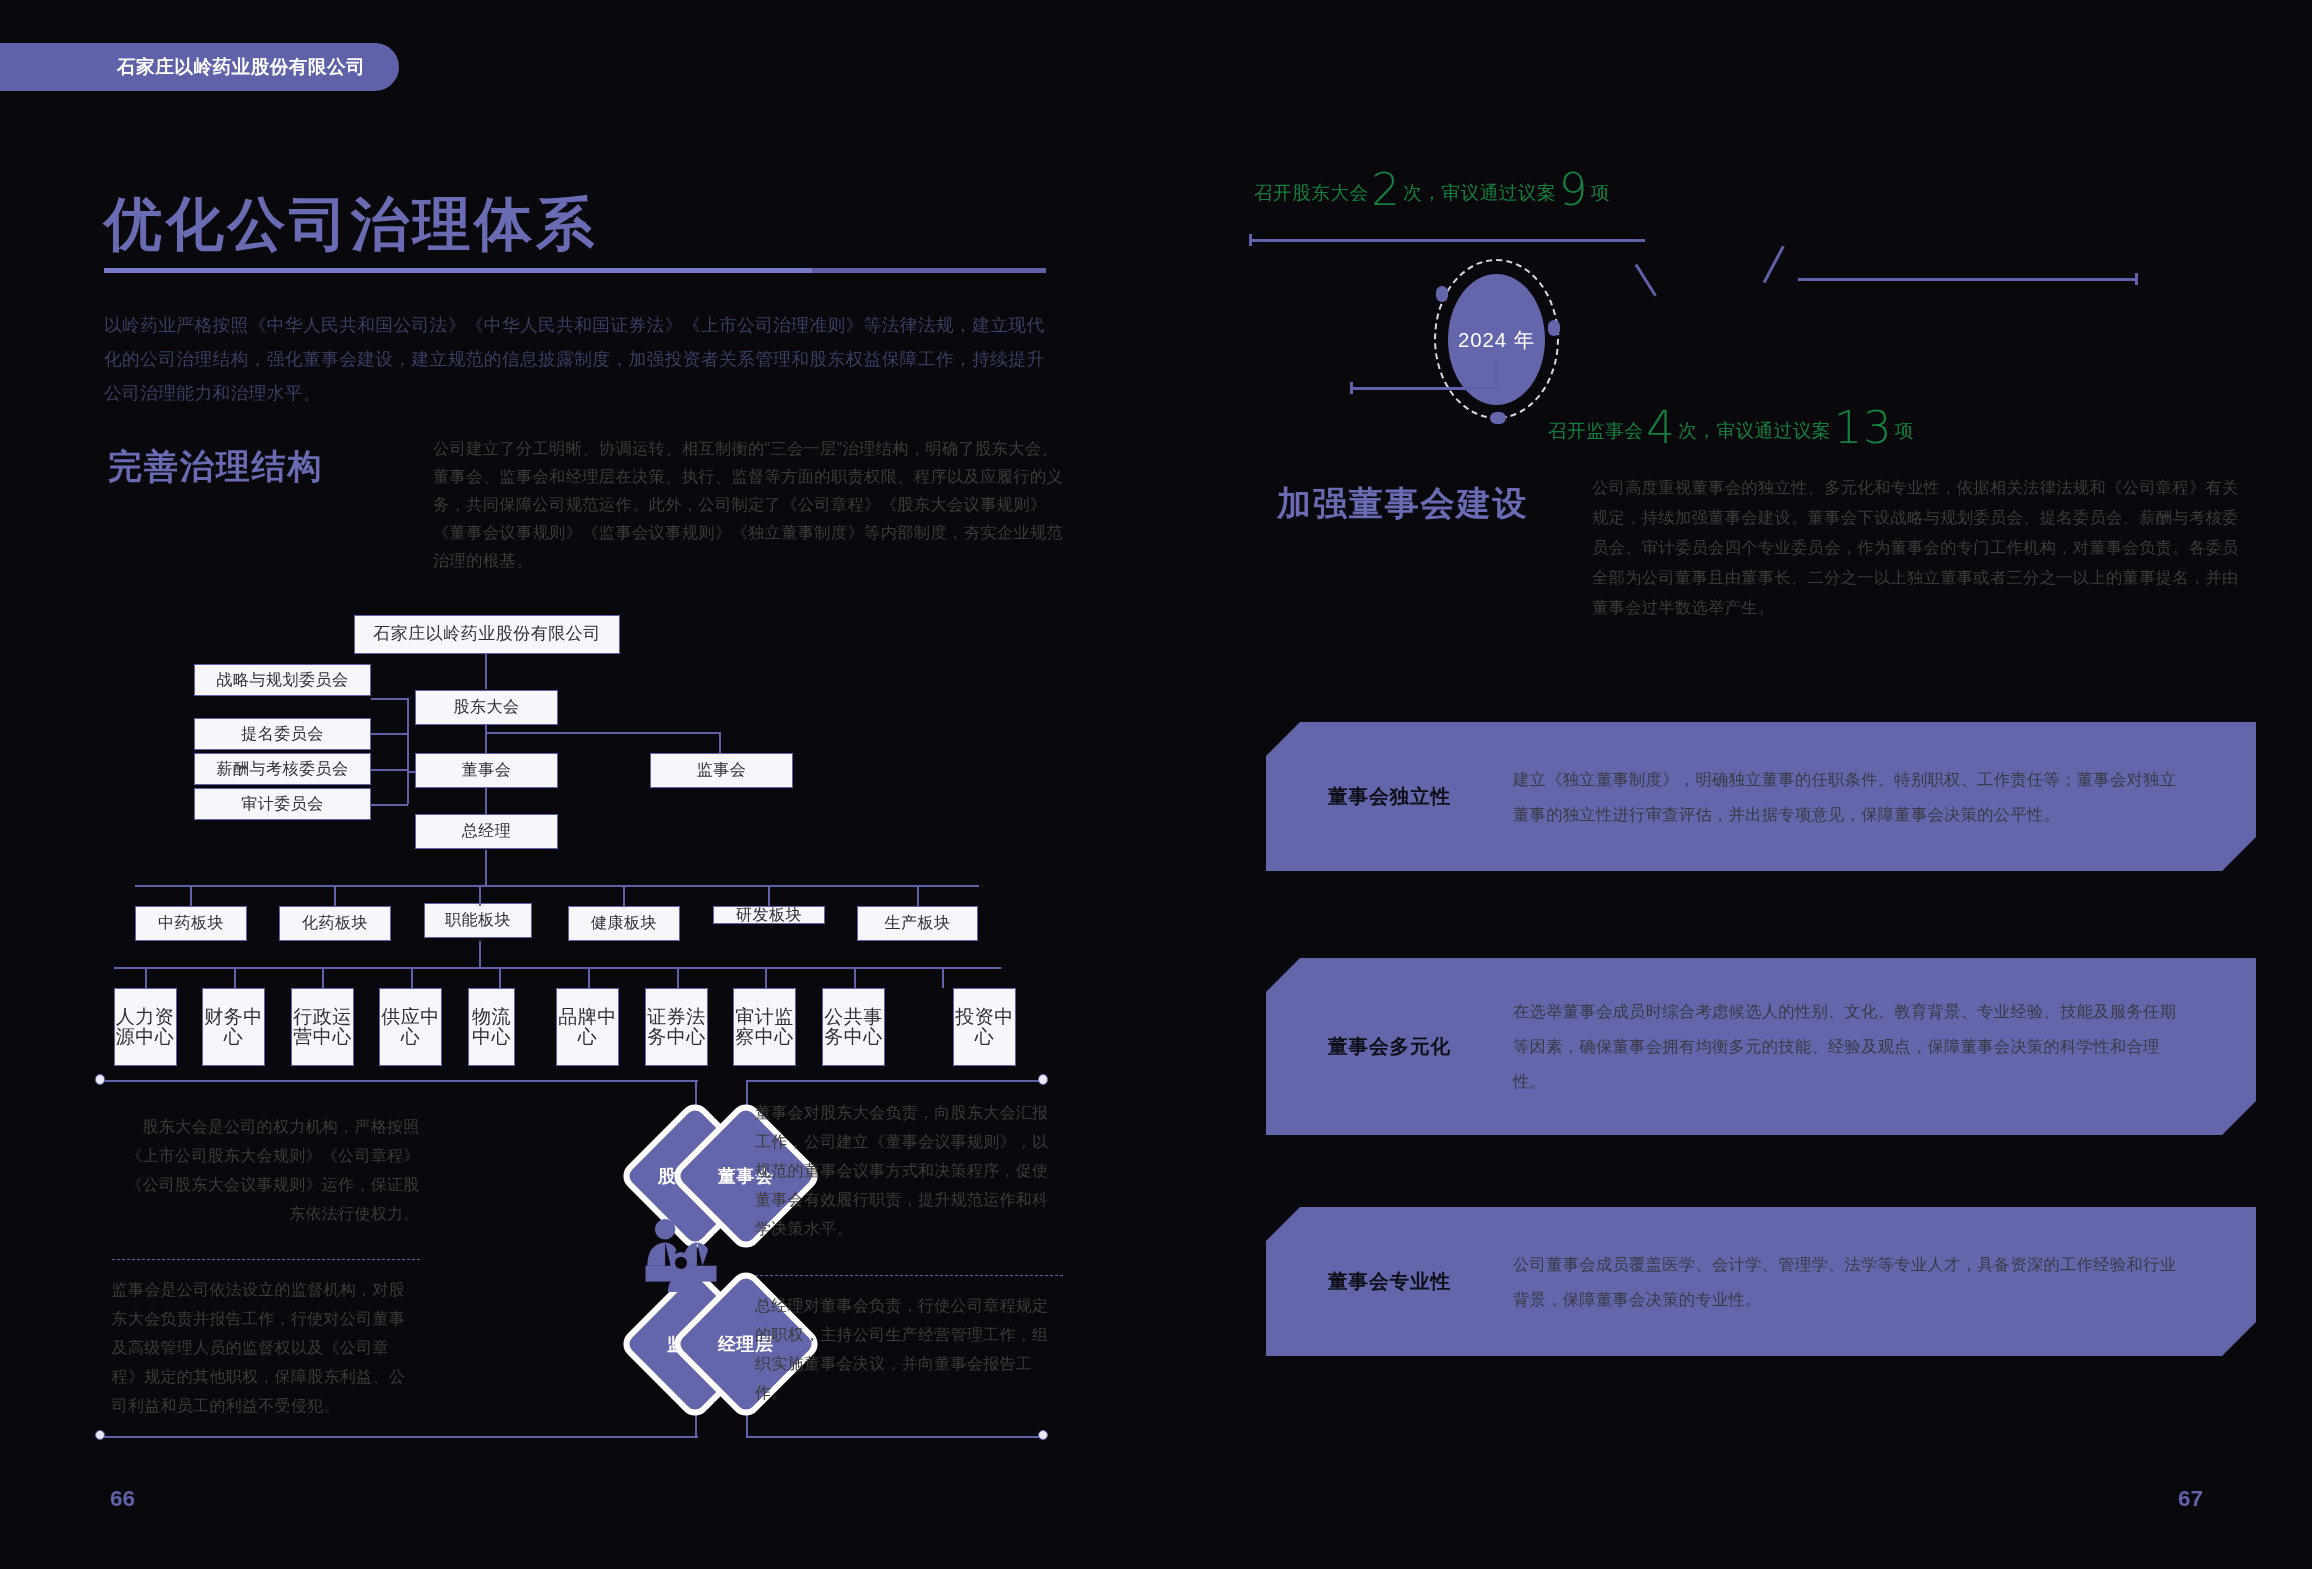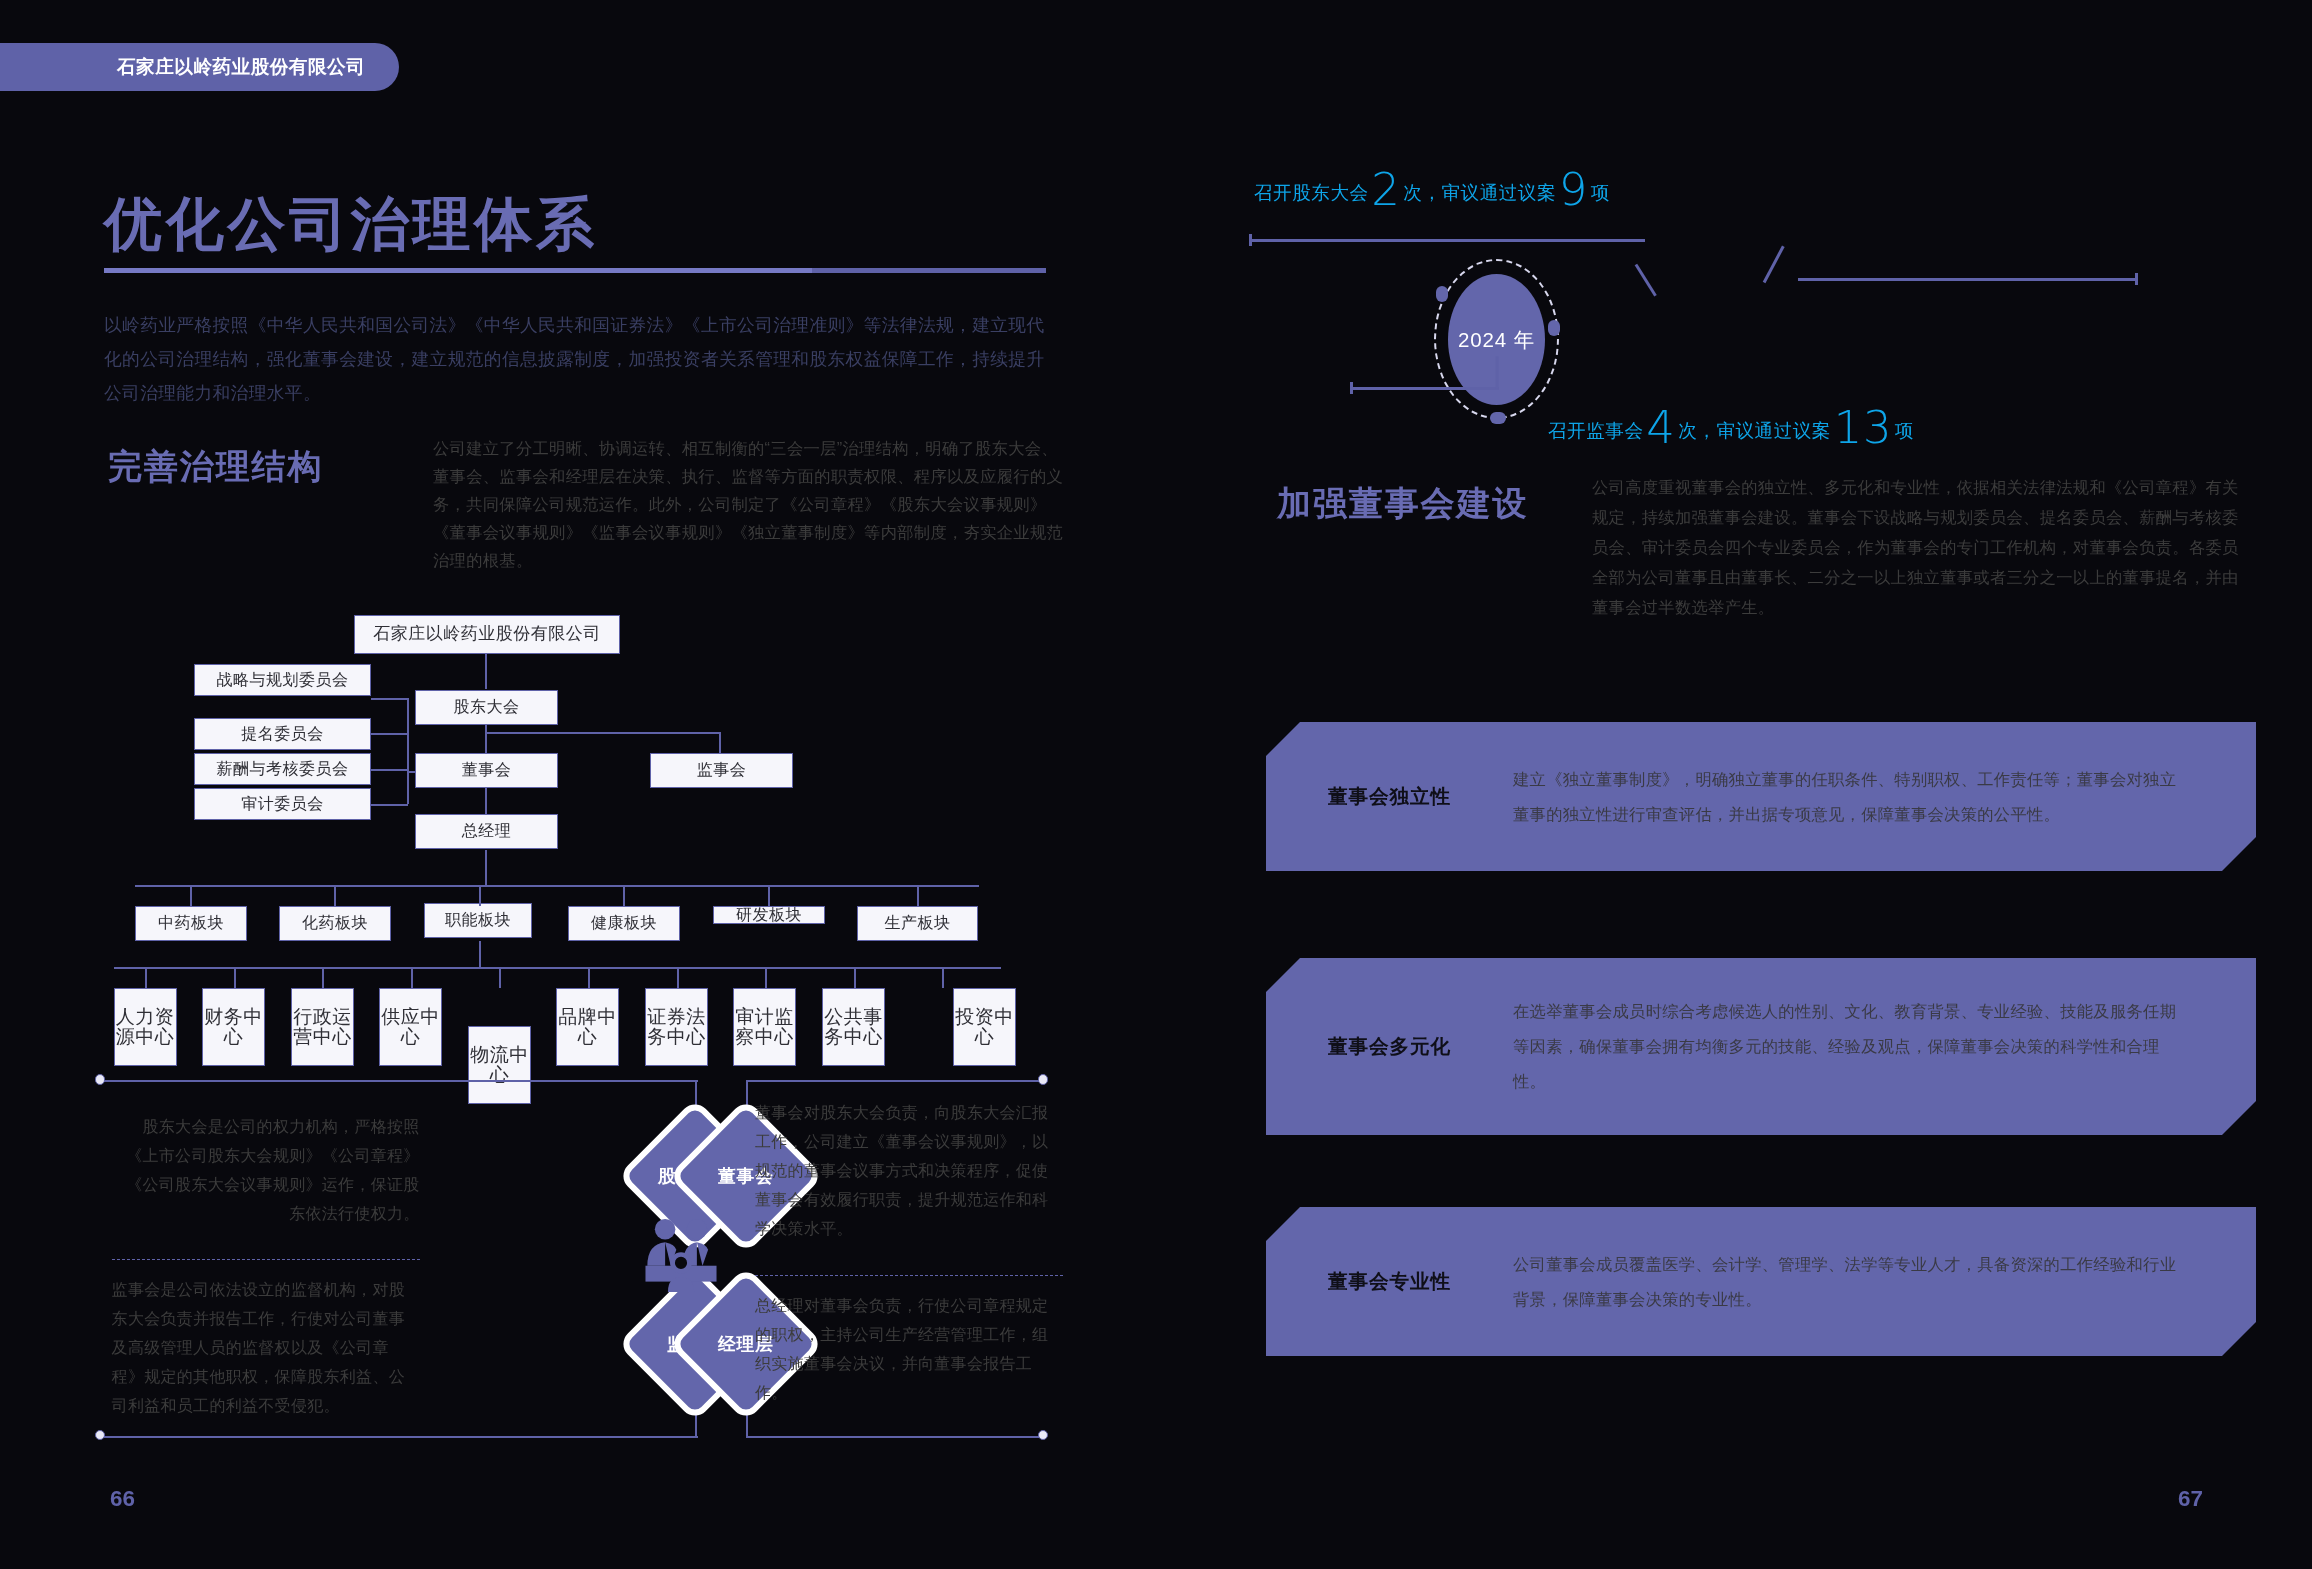--- a/index.html
+++ b/index.html
@@ -87,21 +87,21 @@
   .meeting-icon { position:absolute; left:545px; top:140px; }
 
   .folio {
     position:absolute; bottom:58px; font-size:22.4px; color:#5f62a8; font-weight:bold;
   }
   .folio.l { left:110px; }
   .folio.r { right:110px; }
 
   
   .tl { position:absolute; left:1268px; top:177px; width:988px; height:289px; }
-  .tl-label { position:absolute; white-space:nowrap; color:#0ea5e9; font-size:18.6px; letter-spacing:0.5px; }
+  .tl-label { position:absolute; white-space:nowrap; color:#15803d; font-size:18.6px; letter-spacing:0.5px; }
   .tl-label .big { font-size:45px; font-weight:300; vertical-align:-5.6px; padding:0 2.8px; font-family:"DejaVu Sans", sans-serif;}
   .tl-bar { position:absolute; height:2.8px; background:#5f62a8; }
   .tl-cap { position:absolute; width:2.8px; height:12px; background:#5f62a8; }
   .ellipse-dash {
     position:absolute; width:125px; height:160px; border:2.3px dashed #d8d8ee;
     border-radius:50%;
   }
   .ellipse-solid {
     position:absolute; width:97px; height:131px; background:#6366ab; border-radius:50%;
     display:flex; align-items:center; justify-content:center;
@@ -188,21 +188,21 @@
       <div class="ln lnv" style="left:530px; top:270px; height:20.5px;"></div>
       <div class="ln lnv" style="left:675px; top:270px; height:20.5px;"></div>
       <div class="ln lnv" style="left:824px; top:270px; height:20.5px;"></div>
 
       <div class="ln lnv" style="left:386px; top:326px; height:26px;"></div>
       <div class="ln lnh" style="left:20.5px;  top:352px; width:887px;"></div>
       <div class="ob small" style="left:20.5px;  top:373px; width:63px; height:78px;">人力资源中心</div>
       <div class="ob small" style="left:109px; top:373px; width:63px; height:78px;">财务中心</div>
       <div class="ob small" style="left:198px; top:373px; width:63px; height:78px;">行政运营中心</div>
       <div class="ob small" style="left:286px; top:373px; width:63px; height:78px;">供应中心</div>
-      <div class="ob small" style="left:375px; top:373px; width:63px; height:78px;margin-top:38px;">物流中心</div>
+      <div class="ob small" style="left:375px; top:373px; width:47px; height:78px;">物流中心</div>
       <div class="ob small" style="left:463px; top:373px; width:63px; height:78px;">品牌中心</div>
       <div class="ob small" style="left:552px; top:373px; width:63px; height:78px;">证券法务中心</div>
       <div class="ob small" style="left:640px; top:373px; width:63px; height:78px;">审计监察中心</div>
       <div class="ob small" style="left:729px; top:373px; width:63px; height:78px;">公共事务中心</div>
       <div class="ob small" style="left:818px; top:373px; width:63px; height:78px;margin-left:42px;">投资中心</div>
       <div class="ln lnv" style="left:52px;  top:352px; height:20.5px;"></div>
       <div class="ln lnv" style="left:141px; top:352px; height:20.5px;"></div>
       <div class="ln lnv" style="left:229px; top:352px; height:20.5px;"></div>
       <div class="ln lnv" style="left:318px; top:352px; height:20.5px;"></div>
       <div class="ln lnv" style="left:406px; top:352px; height:20.5px;"></div>

